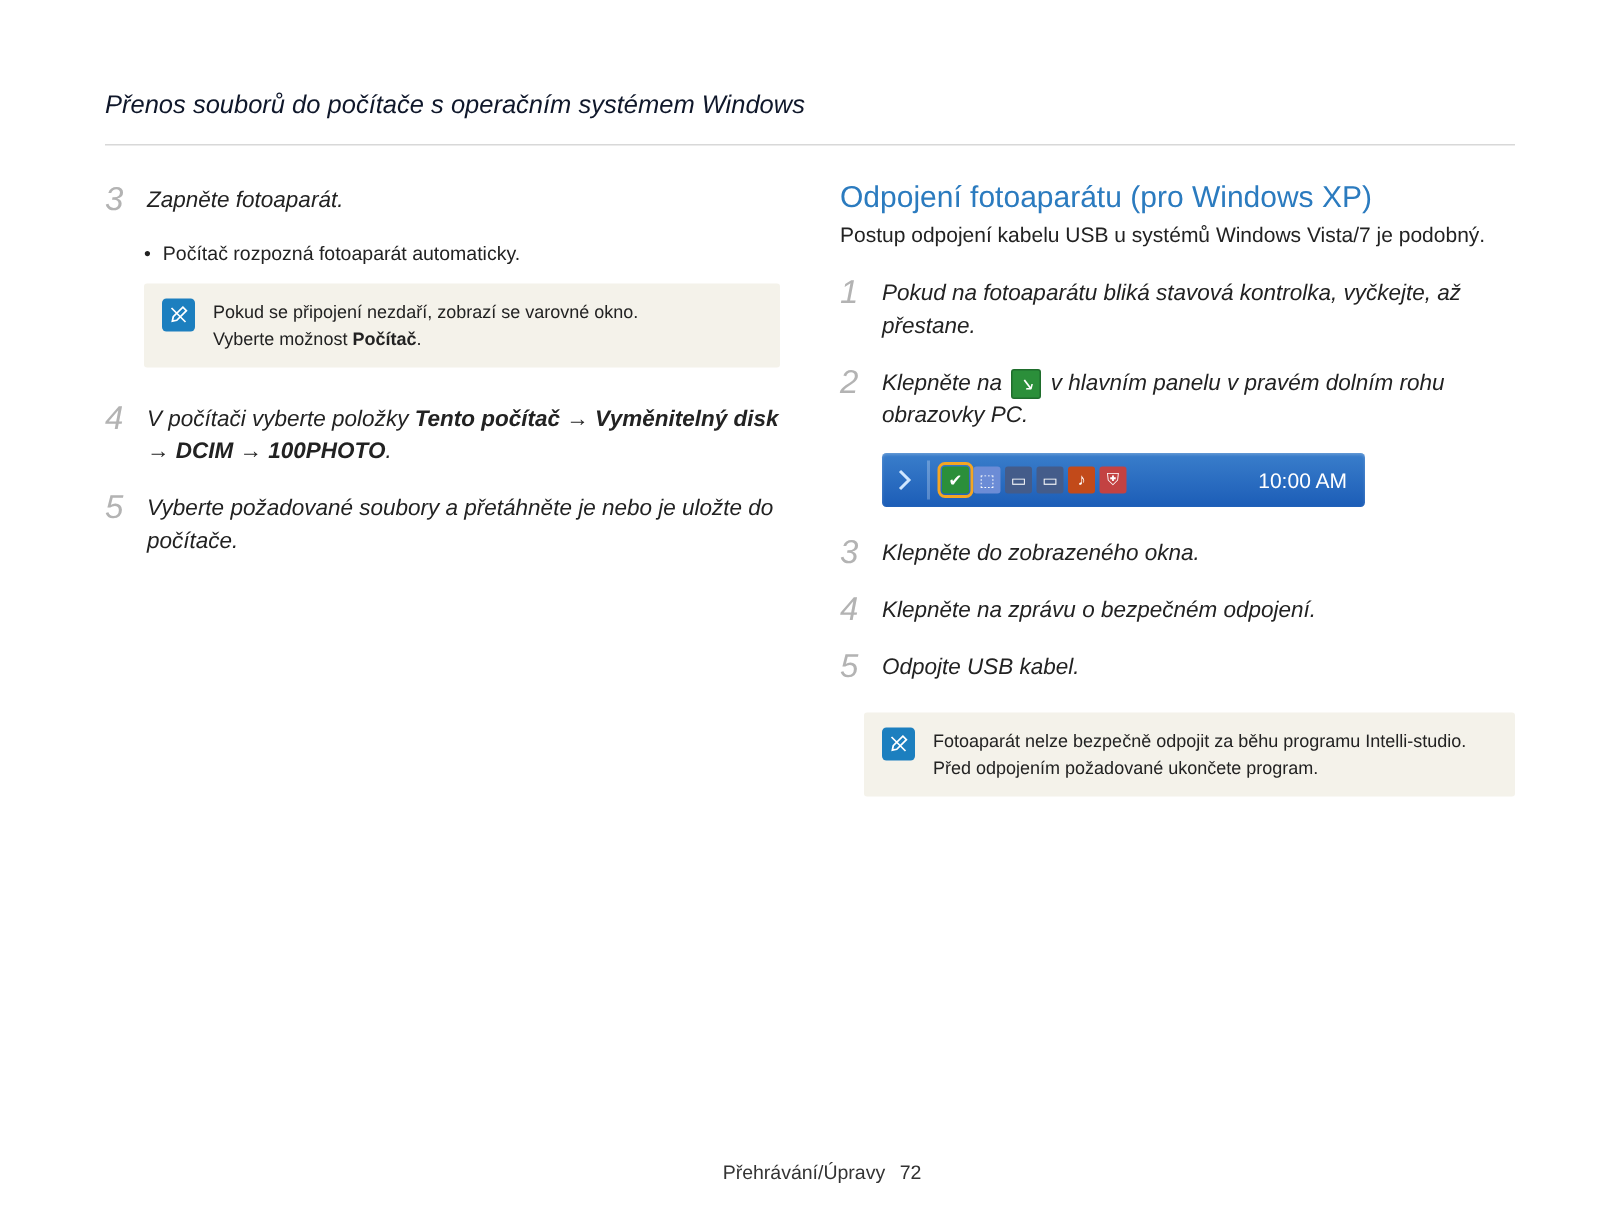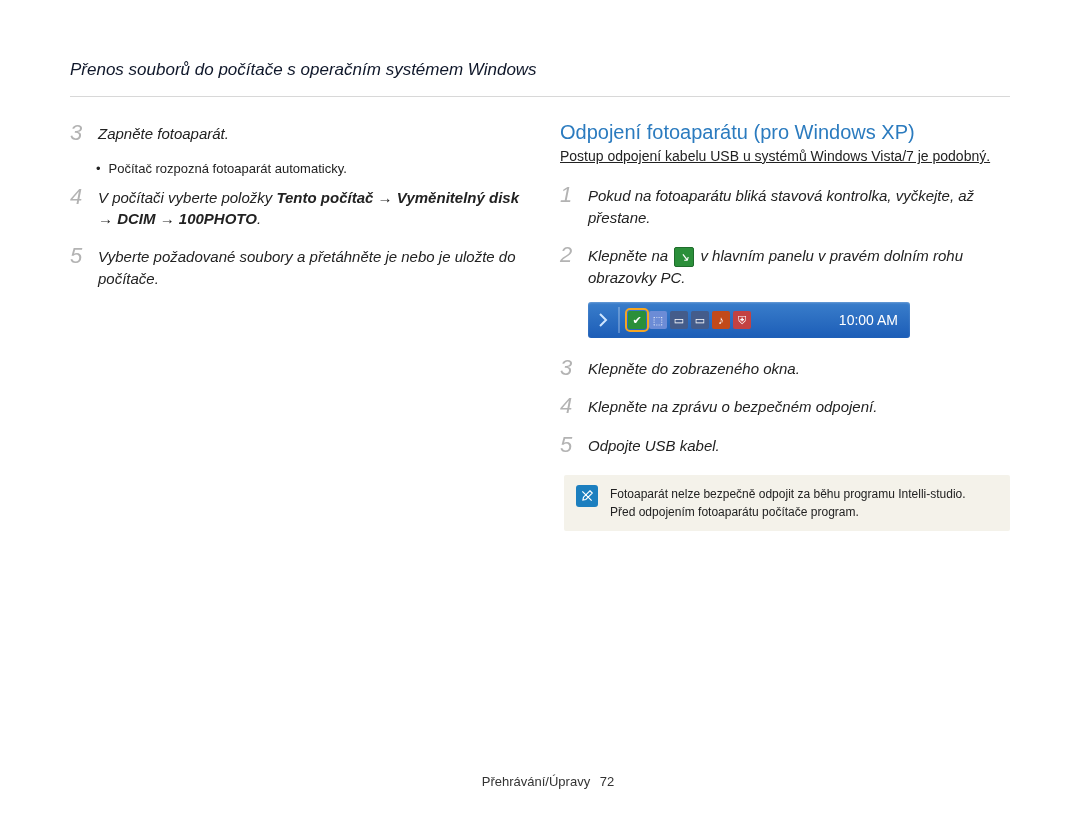--- a/index.html
+++ b/index.html
@@ -62,21 +62,21 @@
   .note-box {
     background: #f4f2ea;
     display: flex;
     align-items: flex-start;
     padding: 10px 12px;
     margin: 10px 0 22px 26px;
     font-size: 12px;
     line-height: 1.5;
     border-radius: 2px;
   }
-  .note-box.right { margin-left: 4px; margin-top: 18px; justify-content: space-between; }
+  .note-box.right { margin-left: 16px; margin-top: 18px; justify-content: space-between; }
   .note-icon {
     width: 22px; height: 22px;
     background: #1c7fbf;
     border-radius: 3px;
     display: flex; align-items: center; justify-content: center;
     margin-right: 12px;
     flex-shrink: 0;
   }
   .note-icon svg { width: 14px; height: 14px; stroke: #fff; fill: none; stroke-width: 2; }
   .note-text { flex: 1; }
@@ -84,21 +84,20 @@
   .section-heading {
     color: #2b7bbf;
     font-size: 20px;
     font-weight: normal;
     margin-bottom: 2px;
   }
   .intro {
     font-size: 14px;
     line-height: 1.5;
     margin-bottom: 16px;
-    text-decoration: underline;
   }
   .tray-icon {
     display: inline-flex;
     vertical-align: middle;
     width: 20px; height: 20px;
     background: #2b8f3a;
     border: 1px solid #1f6d2c;
     border-radius: 2px;
     align-items: center; justify-content: center;
     margin: 0 2px;
@@ -167,20 +166,31 @@
   <div class="col">
 
     <div class="step">
       <div class="step-num">3</div>
       <div class="step-body">Zapněte fotoaparát.</div>
     </div>
     <div class="sub-bullet">
       <span>Počítač rozpozná fotoaparát automaticky.</span>
     </div>
 
+    <div class="note-box">
+      <div class="note-icon">
+        <svg viewBox="0 0 24 24">
+            <path d="M4 4l16 16M17 3l4 4-11 11-5 1 1-5z"></path>
+          </svg>
+      </div>
+      <div class="note-text">
+        <span>Pokud se připojení nezdaří, zobrazí se varovné okno.</span><br>
+        <span>Vyberte možnost </span><b>Počítač</b><span>.</span>
+      </div>
+    </div>
 
     <div class="step">
       <div class="step-num">4</div>
       <div class="step-body">
         <span>V počítači vyberte položky </span><b>Tento počítač → Vyměnitelný disk → DCIM → 100PHOTO</b><span>.</span>
       </div>
     </div>
 
     <div class="step">
       <div class="step-num">5</div>
@@ -242,21 +252,21 @@
     </div>
 
     <div class="note-box right">
       <div class="note-icon">
         <svg viewBox="0 0 24 24">
             <path d="M4 4l16 16M17 3l4 4-11 11-5 1 1-5z"></path>
           </svg>
       </div>
       <div class="note-text">
         <span>Fotoaparát nelze bezpečně odpojit za běhu programu Intelli-studio.</span><br>
-        <span>Před odpojením fotoaparátu počítače program.</span>
+        <span>Před odpojením požadované ukončete program.</span>
       </div>
     </div>
 
   </div>
 </div>
 
 <div class="footer">
   <span>Přehrávání/Úpravy</span>
   <span class="pg">72</span>
 </div>

